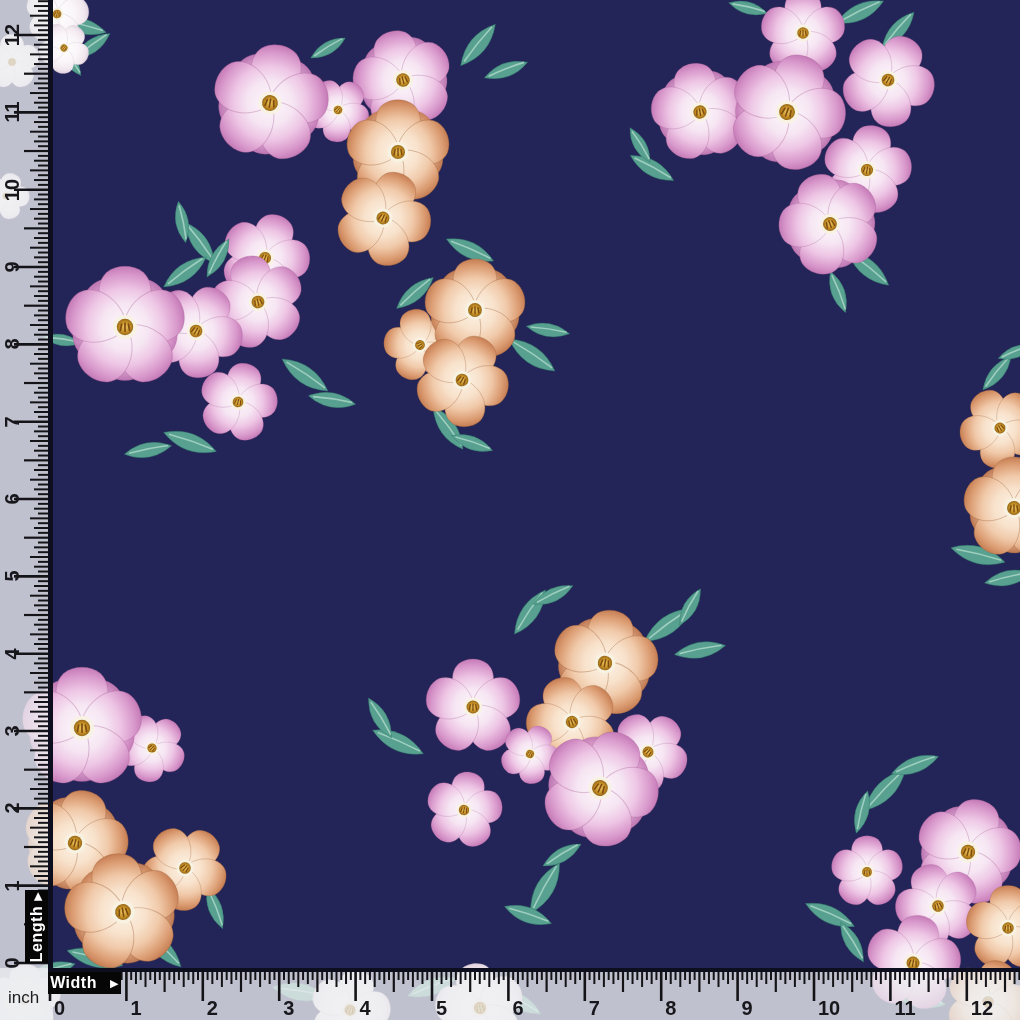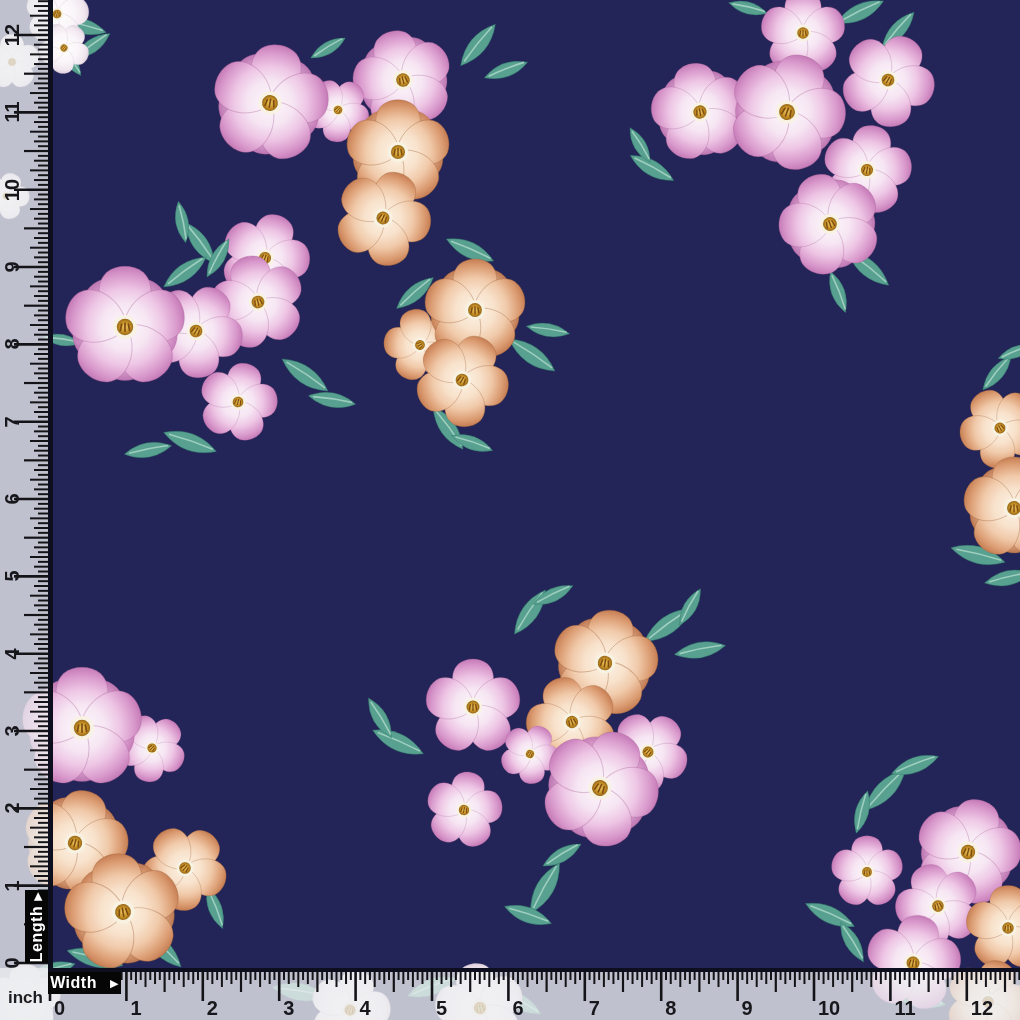--- a/index.html
+++ b/index.html
@@ -36,21 +36,21 @@
   }
   #length-badge{left:25px;top:890px;width:23px;height:73px;}
   #length-badge .v-inner{
     position:absolute;left:50%;top:50%;
     transform:translate(-50%,-50%) rotate(-90deg);
     white-space:nowrap;display:flex;align-items:center;gap:5px;
   }
   .arrow{font-size:11px;line-height:1;}
   #unit-label{
     position:absolute;left:8px;top:988px;z-index:3;
-    font-size:17px;color:#1d1d22;font-weight:bold;
+    font-size:17px;color:#1d1d22;
   }
 </style>
 </head>
 <body>
 
 <div id="stage">
   <svg id="fabric-svg" width="1020" height="1020" viewBox="0 0 1020 1020">
       <defs>
         <radialGradient id="pg-pink" gradientUnits="userSpaceOnUse" cx="0" cy="0" r="54">
           <stop offset="0" stop-color="#fdf8fc"></stop>

